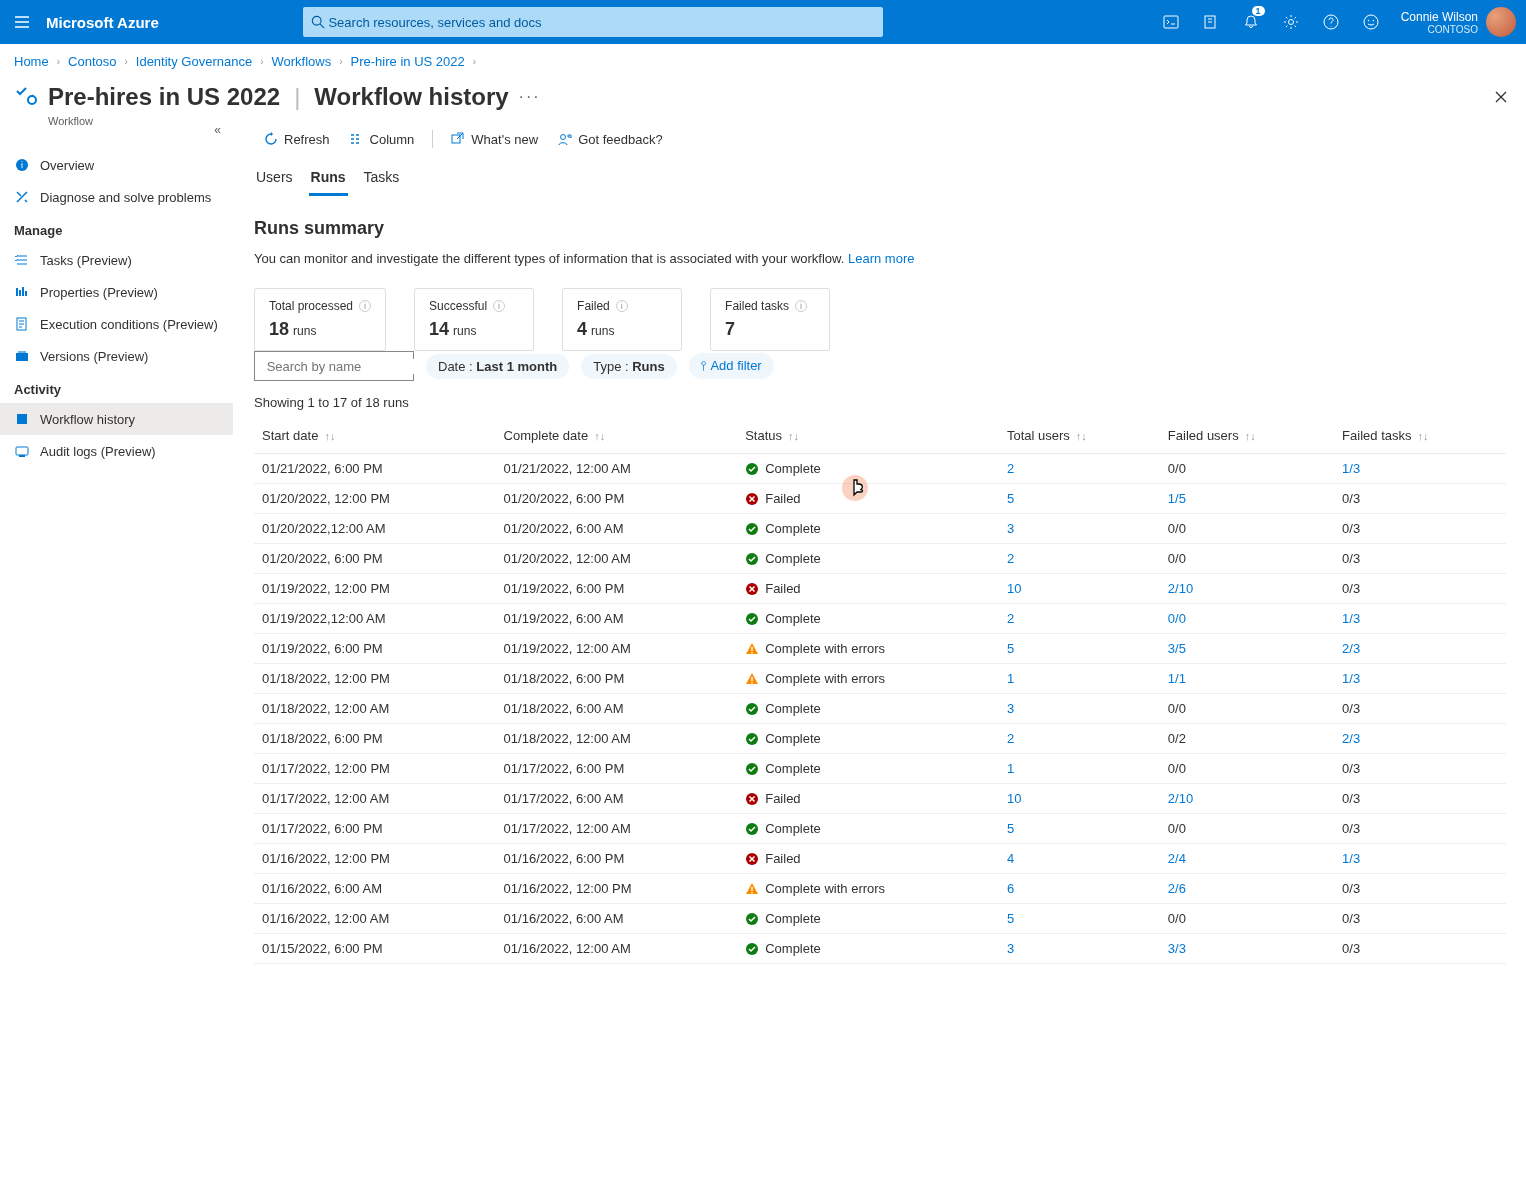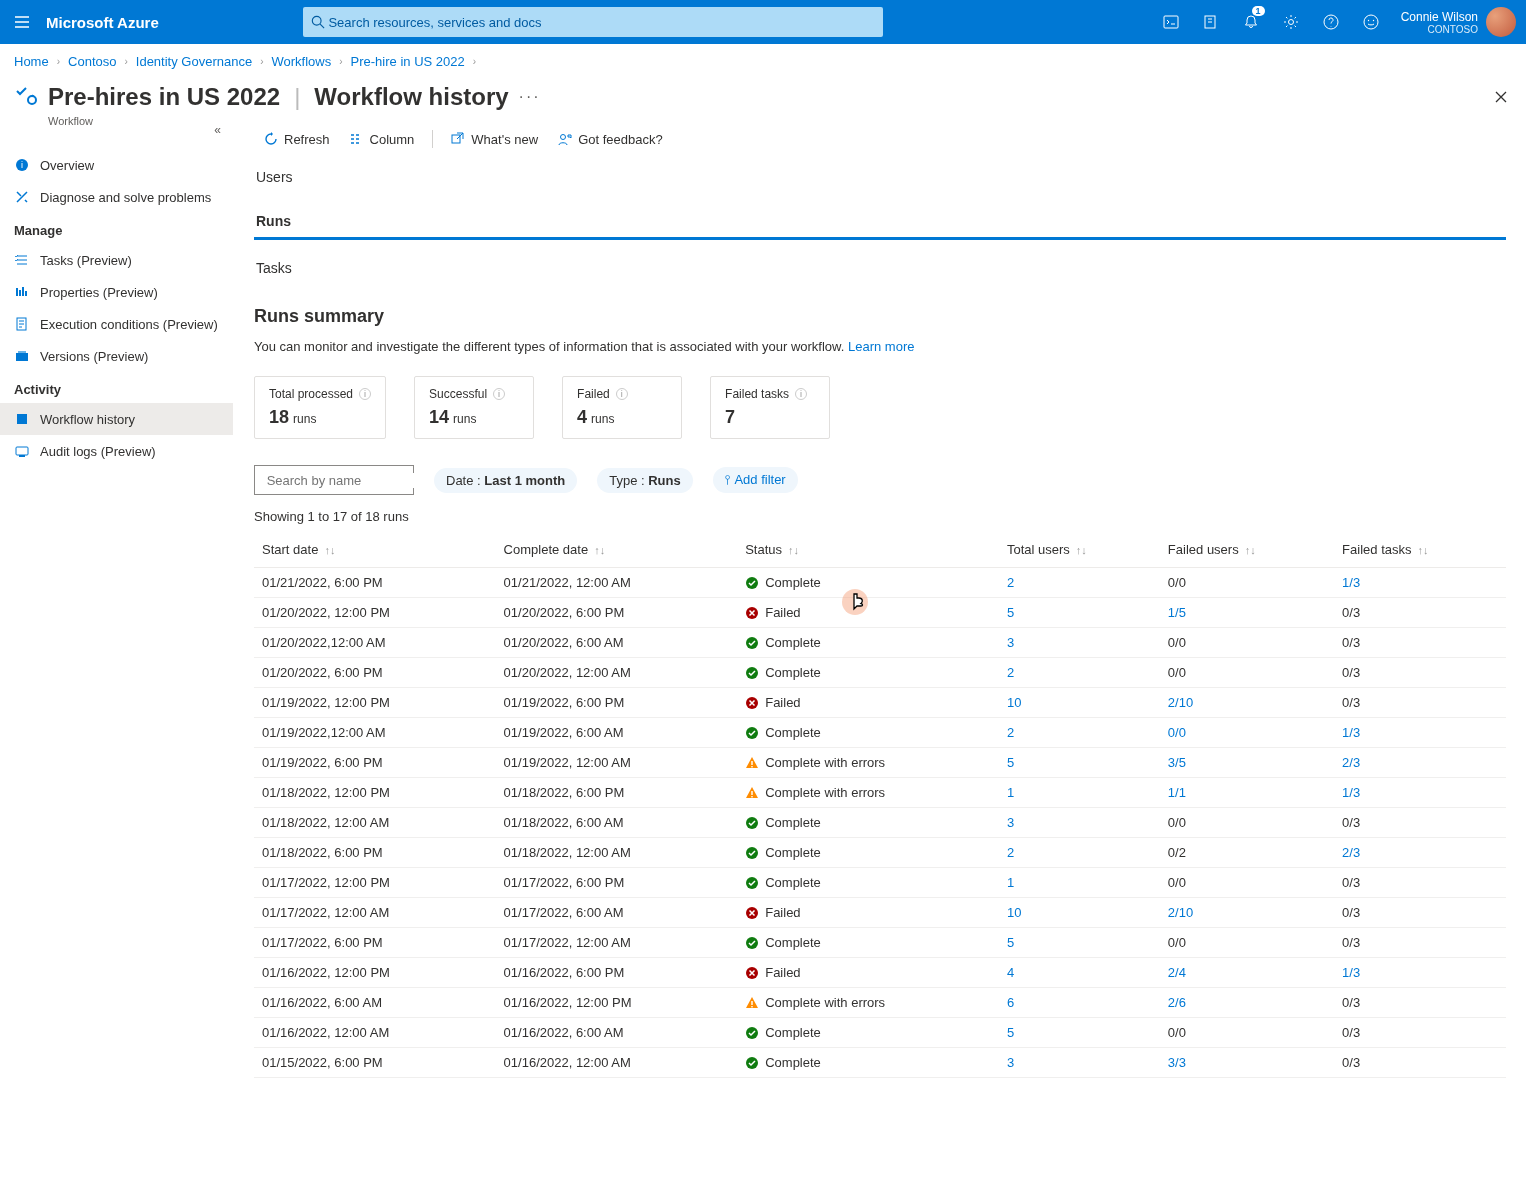--- a/index.html
+++ b/index.html
@@ -48,39 +48,39 @@
 
 .main { flex:1; padding: 0 20px 20px 20px; }
 
 
 .cmdbar { display:flex; align-items:center; height:40px; gap: 0; margin-top:2px;}
 .cmd-item { display:flex; align-items:center; padding:0 10px; height:100%; font-size:13px; color:#323130; cursor:pointer; }
 .cmd-item .ci-icon { color:#0078d4; margin-right:6px; }
 .cmd-sep { width:1px; height:18px; background:#d2d0ce; margin:0 8px;}
 
 
-.tabs { display:flex; gap: 14px; margin-top:4px; border-bottom: none; flex-direction: column;}
+.tabs { display:flex; gap: 14px; margin-top:4px; border-bottom: none;}
 .tab { padding:6px 2px 8px 2px; font-size:14px; color:#323130; cursor:pointer;}
 .tab.active { font-weight:600; border-bottom:3px solid #0078d4; }
 
 
 h2.section { font-size:18px; font-weight:600; margin-top:22px; }
 p.desc { font-size:13px; color:#323130; margin-top:12px; }
 p.desc a { color:#0078d4; text-decoration:none;}
 
 
 .cards { display:flex; gap:28px; margin-top:22px; }
 .card { border:1px solid #e1dfdd; border-radius:2px; padding:10px 14px; min-width:120px;}
 .card-label { font-size:12px; color:#323130; display:flex; align-items:center;}
 .card-label .info { margin-left:6px; color:#999; font-size:11px; border:1px solid #ccc; border-radius:50%; width:12px; height:12px; display:inline-flex; align-items:center; justify-content:center; font-size:9px;}
 .card-value { font-size:18px; font-weight:700; margin-top:6px; }
 .card-unit { font-size:12px; font-weight:400; margin-left:4px;}
 
 
-.filter-row { display:flex; align-items:center; gap:20px; margin-top:26px;}
+.filter-row { display:flex; align-items:center; gap:12px; }
 .search-name { border:1px solid #8a8886; display:flex; align-items:center; height:30px; padding:0 8px; width:160px;}
 .search-name input { border:none; outline:none; flex:1; font-size:13px; }
 .pill { background:#eff6fc; border-radius:14px; padding:5px 12px; font-size:13px; color:#323130;}
 .pill b { font-weight:600; }
 .pill-add { color:#0078d4; }
 .pill .funnel { color:#0078d4; margin-right:4px;}
 
 .result-count { margin-top:14px; font-size:13px;}
 
 

